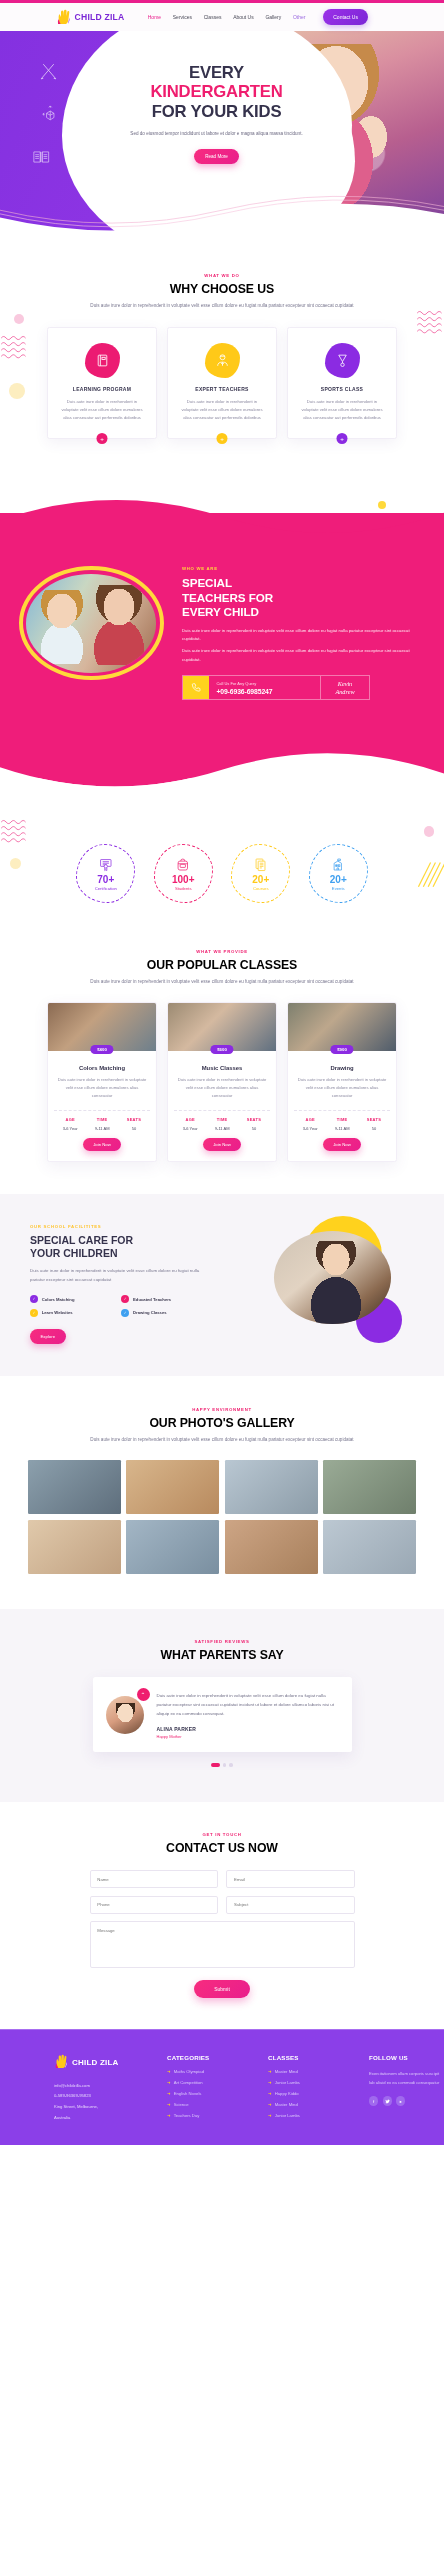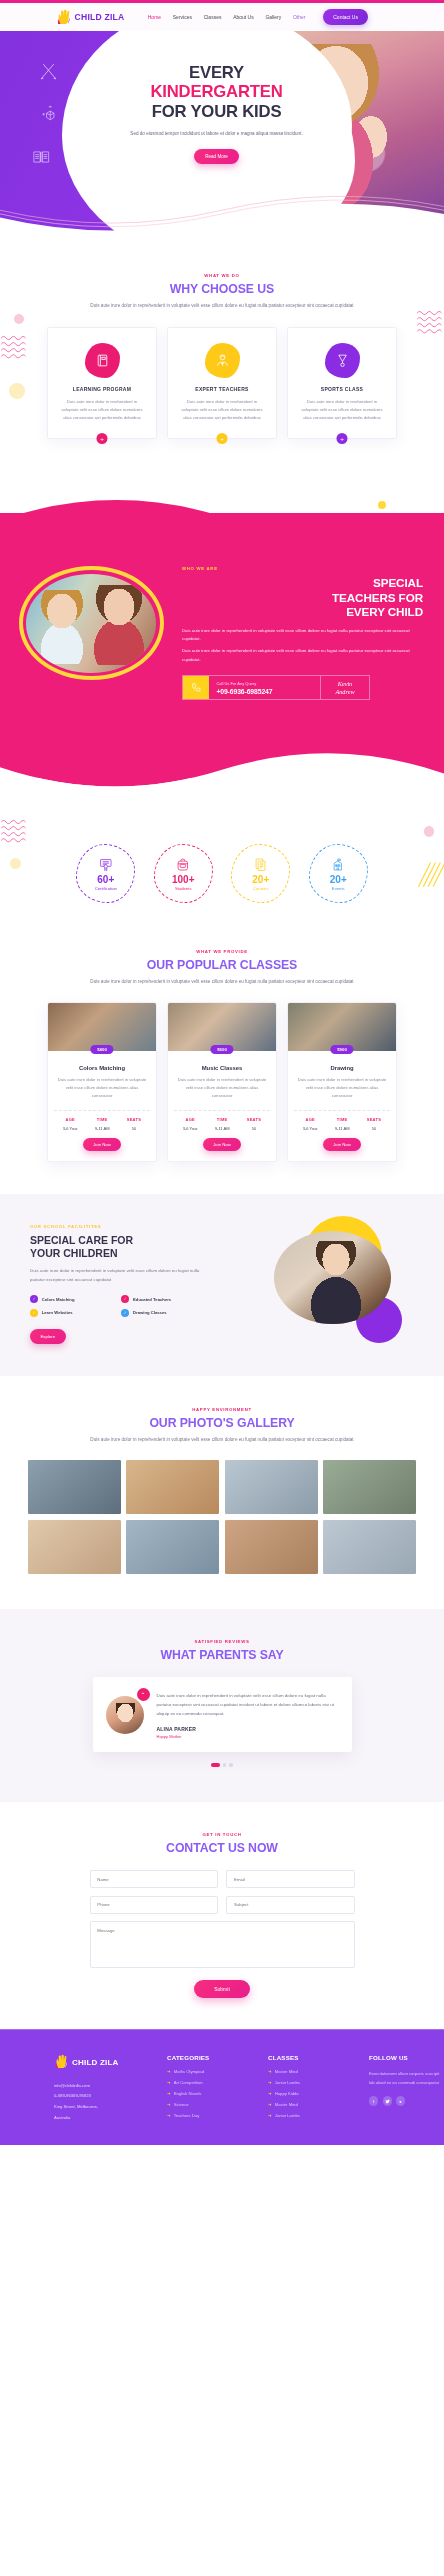--- a/index.html
+++ b/index.html
@@ -68,21 +68,21 @@
     color:#fff; font-size:4.6px; padding:5px 11px; border-radius:11px;
     border:none; cursor:pointer; box-shadow:0 3.1px 7.4px rgba(233,30,140,.35);
   }
   .hero-icon { position:absolute; stroke:#ffffff; fill:none; opacity:.75; }
   .hero-wave { position:absolute; bottom:-1.2px; left:0; width:444px; height:43px; }
 
   
   .sect { position:relative; }
   .eyebrow { font-size:4.3px; font-weight:bold; letter-spacing:0.7px; text-align:center; color:#ef1d6e; }
   .eyebrow.yellow { color:#ffc42e; }
-  .sect-title { font-size:12.3px; font-weight:bold; text-align:center; color:#8b5cf6; margin-top:4.3px; letter-spacing:-0.1px; }
+  .sect-title { font-size:12.3px; font-weight:bold; text-align:center; color:#000000; margin-top:4.3px; letter-spacing:-0.1px; }
   .sect-desc { font-size:4.6px; color:#7a7890; text-align:center; line-height:1.9; margin-top:6.2px; }
 
   
   .why { padding:38px 0 25px; background:#fff; }
   .cards { display:flex; gap:10px; justify-content:center; margin-top:16px; }
   .card {
     width:110px; background:#fff; border:0.6px solid #f1edf6; border-radius:2.5px;
     padding:15px 11px 16px; text-align:center; position:relative;
     box-shadow:0 3.7px 13.6px rgba(90,60,140,.07);
   }
@@ -129,21 +129,21 @@
   }
   .att-photo .kid-b {
     position:absolute; right:6.2px; top:11px; width:62px; height:80px;
     background:
       radial-gradient(ellipse 15.4px 18.5px at 31px 22px,#f0cbb0 0 100%,transparent 100%),
       radial-gradient(ellipse 23px 25px at 31px 13.6px,#6a4126 0 100%,transparent 100%),
       radial-gradient(ellipse 25px 30px at 31px 64px,#c7434f 0 100%,transparent 100%);
   }
   .att-text { margin-left:18.5px; width:241px; color:#fff; }
   .att-eyebrow { font-size:4.3px; font-weight:bold; letter-spacing:0.7px; color:#ffd93b; }
-  .att-title { font-size:11.7px; font-weight:bold; line-height:1.22; margin-top:5px; letter-spacing:-0.1px;text-align:right; }
+  .att-title { font-size:11.7px; font-weight:bold; line-height:1.22; margin-top:5px; letter-spacing:-0.1px; }
   .att-p { font-size:4.3px; line-height:2.05; margin-top:7.4px; color:#ffe7f1; }
   .call-box {
     margin-top:11px; display:flex; align-items:stretch;
     border:0.6px solid rgba(255,255,255,.4); width:188px;
   }
   .call-ic { width:26px; background:#ffd21d; display:flex; align-items:center; justify-content:center; }
   .call-mid { padding:4.3px 7.4px; flex:1; }
   .call-lbl { font-size:4px; color:#ffd9e8; }
   .call-num { font-size:6.8px; font-weight:bold; color:#fff; margin-top:1.9px; letter-spacing:-0.1px; }
   .call-sig { width:49px; border-left:0.6px solid rgba(255,255,255,.4); display:flex;
@@ -490,21 +490,21 @@
       <div class="stat" style="color:#8b2be2;">
         <div class="cloud-border"></div>
         <div class="s-ic">
           <svg viewBox="0 0 26 26" width="13.6" height="13.6" fill="none" stroke="#8b2be2" stroke-width="1.4">
             <rect x="3" y="3" width="20" height="13" rx="1"></rect>
               <path d="M7 7 h12 M7 10 h12 M7 13 h8"></path>
             <circle cx="13" cy="16" r="3.2" fill="#fff"></circle>
               <path d="M11 19 l0 5 l2 -1.6 l2 1.6 l0 -5"></path>
           </svg>
         </div>
-        <div class="num">60+</div>
+        <div class="num">70+</div>
         <div class="lbl">Certification</div>
       </div>
       <div class="stat" style="color:#ef1d6e;">
         <div class="cloud-border"></div>
         <div class="s-ic">
           <svg viewBox="0 0 26 26" width="13.6" height="13.6" fill="none" stroke="#ef1d6e" stroke-width="1.4">
             <path d="M9 6 a4 4 0 0 1 8 0"></path>
               <rect x="4" y="6" width="18" height="17" rx="3.5"></rect>
             <rect x="8" y="12" width="10" height="6" rx="1"></rect>
               <path d="M4 11 h18"></path>

